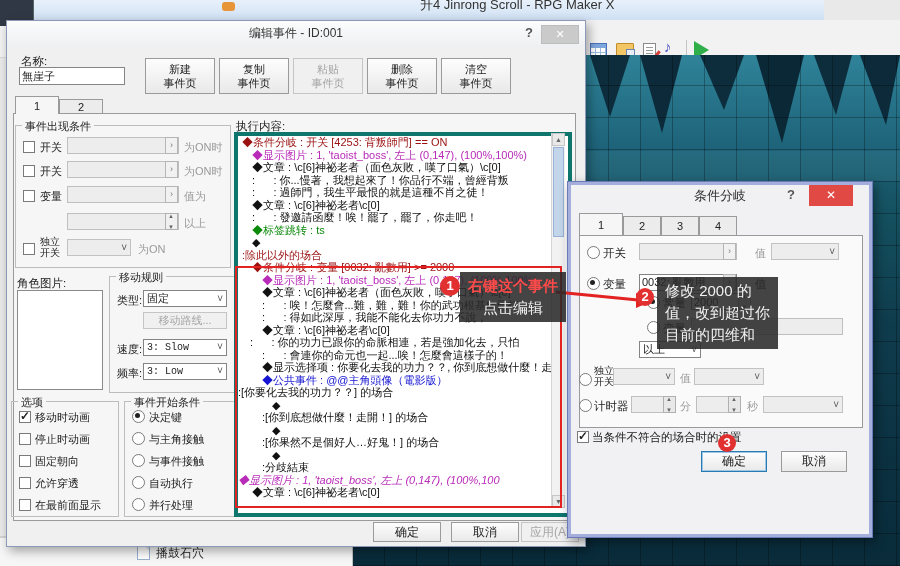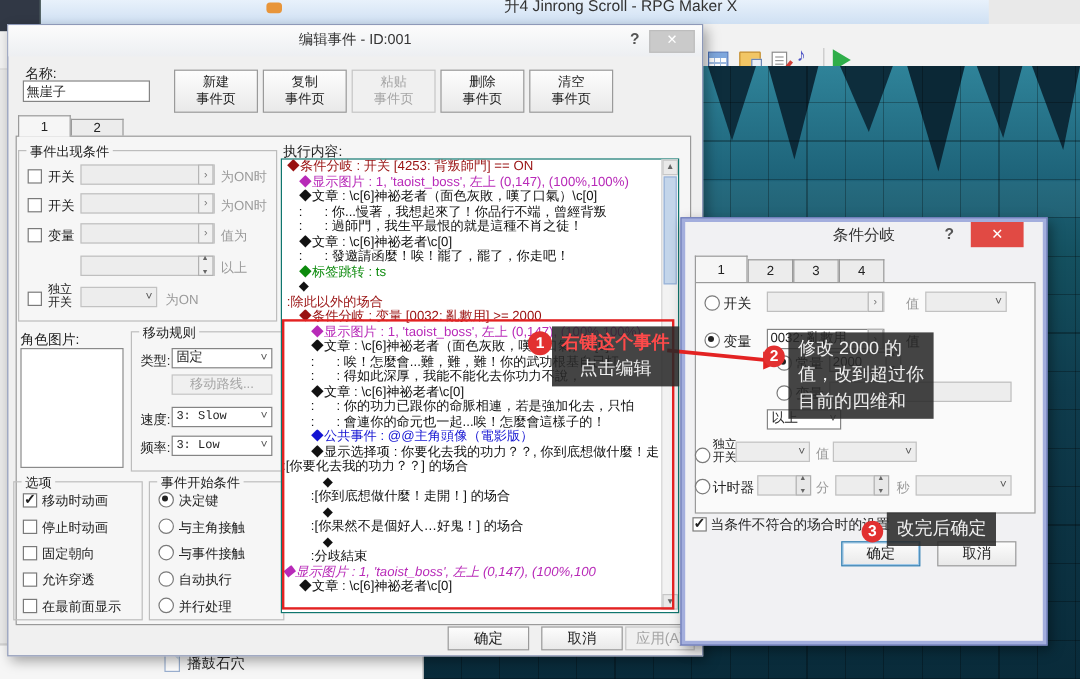--- a/index.html
+++ b/index.html
@@ -85,21 +85,21 @@
   .edtitle{position:absolute;left:0;top:0;width:100%;height:26px;
         background:linear-gradient(#fcfcfc,#edeff2);text-align:center;font-size:12px;color:#333;line-height:24px}
   .edhelp{position:absolute;top:4px;font-size:13px;font-weight:bold;color:#555;width:16px;text-align:center}
   .edclose{position:absolute;top:4px;width:38px;height:19px;background:#cacaca;border:1px solid #bdbdbd;box-sizing:border-box}
   .edclose::after{content:"✕";position:absolute;left:0;top:0;width:100%;text-align:center;color:#fff;font-size:11px;line-height:17px}
   .pagebtn{position:absolute;width:70px;height:36px;top:37px;background:linear-gradient(#fdfdfd,#e9e9e9);
         border:1px solid #9a9a9a;font-size:11px;line-height:14px;text-align:center;padding-top:3px;box-sizing:border-box}
   .pagebtn.dis{color:#a5a5a5;background:#f0f0f0;border-color:#c5c5c5}
   .tabpage{position:absolute;left:6px;top:92px;width:561px;height:406px;border:1px solid #9a9a9a;background:#f6f6f6;z-index:1}
   .gfxbox{position:absolute;background:#fff;border:1px solid #8a8a8a}
-  .xlist{position:absolute;left:227px;top:111px;width:330px;height:377px;background:#fff;border:1px solid #0f766e;
+  .xlist{position:absolute;left:227px;top:111px;width:330px;height:377px;background:#fff;border:4px solid #0f766e;
          overflow:hidden;z-index:2;box-sizing:content-box}
   .xline{white-space:pre;font-size:11px;line-height:12.5px;height:12.5px;overflow:hidden}
   .c-maroon{color:#991111}.c-magenta{color:#b82ab8}.c-green{color:#0c8a0c}.c-blue{color:#1414d2}.c-black{color:#111}
   .sb{position:absolute;left:544px;top:112px;width:13px;height:375px;background:#f2f2f2;border-left:1px solid #d5d5d5;z-index:4}
   .sb .ar{position:absolute;left:0;width:13px;height:13px;background:#e9e9e9;border:1px solid #c6c6c6;
           box-sizing:border-box;color:#666;font-size:7px;text-align:center;line-height:11px}
   .sb .th{position:absolute;left:1px;width:11px;background:#c3d5ea;border:1px solid #98b2d8;box-sizing:border-box}
 
   
   .brdlg{position:absolute;left:567px;top:181px;z-index:20;border:1px solid #6d7ab8;background:#a3aedd;
@@ -288,24 +288,24 @@
         <div class="xline c-black" style="padding-left: 14px;">:      : 發邀請函麼！唉！罷了，罷了，你走吧！</div>
         <div class="xline c-green" style="padding-left: 14px;">◆标签跳转 : ts</div>
         <div class="xline c-black" style="padding-left: 14px;">◆</div>
         <div class="xline c-maroon" style="padding-left: 4px;">:除此以外的场合</div>
         <div class="xline c-maroon" style="padding-left: 14px;">◆条件分岐 : 变量 [0032: 亂數用] &gt;= 2000</div>
         <div class="xline c-magenta" style="padding-left: 24px;">◆显示图片 : 1, 'taoist_boss', 左上 (0,147), (100%,100%)</div>
         <div class="xline c-black" style="padding-left: 24px;">◆文章 : \c[6]神祕老者（面色灰敗，嘆了口氣）\c[0]</div>
         <div class="xline c-black" style="padding-left: 24px;">:      : 唉！怎麼會...難，難，難！你的武功根基自已打</div>
         <div class="xline c-black" style="padding-left: 24px;">:      : 得如此深厚，我能不能化去你功力不說，</div>
         <div class="xline c-black" style="padding-left: 24px;">◆文章 : \c[6]神祕老者\c[0]</div>
-        <div class="xline c-black" style="padding-left: 24px;">:      : 你的功力已跟你的命脈相連，若是強加化去，只怕</div>
+        <div class="xline c-black" style="padding-left: 12px;">:      : 你的功力已跟你的命脈相連，若是強加化去，只怕</div>
         <div class="xline c-black" style="padding-left: 24px;">:      : 會連你的命元也一起...唉！怎麼會這樣子的！</div>
+        <div class="xline c-black" style="padding-left: 24px;">◆显示选择项 : 你要化去我的功力？？, 你到底想做什麼！走</div>
         <div class="xline c-blue" style="padding-left: 24px;">◆公共事件 : @@主角頭像（電影版）</div>
-        <div class="xline c-black" style="padding-left: 24px;">◆显示选择项 : 你要化去我的功力？？, 你到底想做什麼！走</div>
         <div class="xline c-black" style="">:[你要化去我的功力？？] 的场合</div>
         <div class="xline c-black" style="padding-left: 34px;">◆</div>
         <div class="xline c-black" style="padding-left: 24px;">:[你到底想做什麼！走開！] 的场合</div>
         <div class="xline c-black" style="padding-left: 34px;">◆</div>
         <div class="xline c-black" style="padding-left: 24px;">:[你果然不是個好人…好鬼！] 的场合</div>
         <div class="xline c-black" style="padding-left: 34px;">◆</div>
         <div class="xline c-black" style="padding-left: 24px;">:分歧結束</div>
         <div class="xline c-magenta" style=" font-style: italic;">◆显示图片 : 1, 'taoist_boss', 左上 (0,147), (100%,100</div>
         <div class="xline c-black" style="padding-left: 14px;">◆文章 : \c[6]神祕老者\c[0]</div>
       </div>
@@ -400,17 +400,14 @@
   </div>
 
   <div class="astep" style="left:636px;top:288px;width:18px;height:18px;line-height:18px">2</div>
   <div class="atip" style="left:657px;top:277px">
     <div>修改 2000 的</div>
     <div>值，改到超过你</div>
     <div>目前的四维和</div>
   </div>
 
   <div class="astep" style="left:718px;top:434px;width:18px;height:18px;line-height:18px">3</div>
-  <div class="atip" style="left:739px;top:427px">
-    <div>改完后确定</div>
-  </div>
 
 </div>
 
 </body></html>

